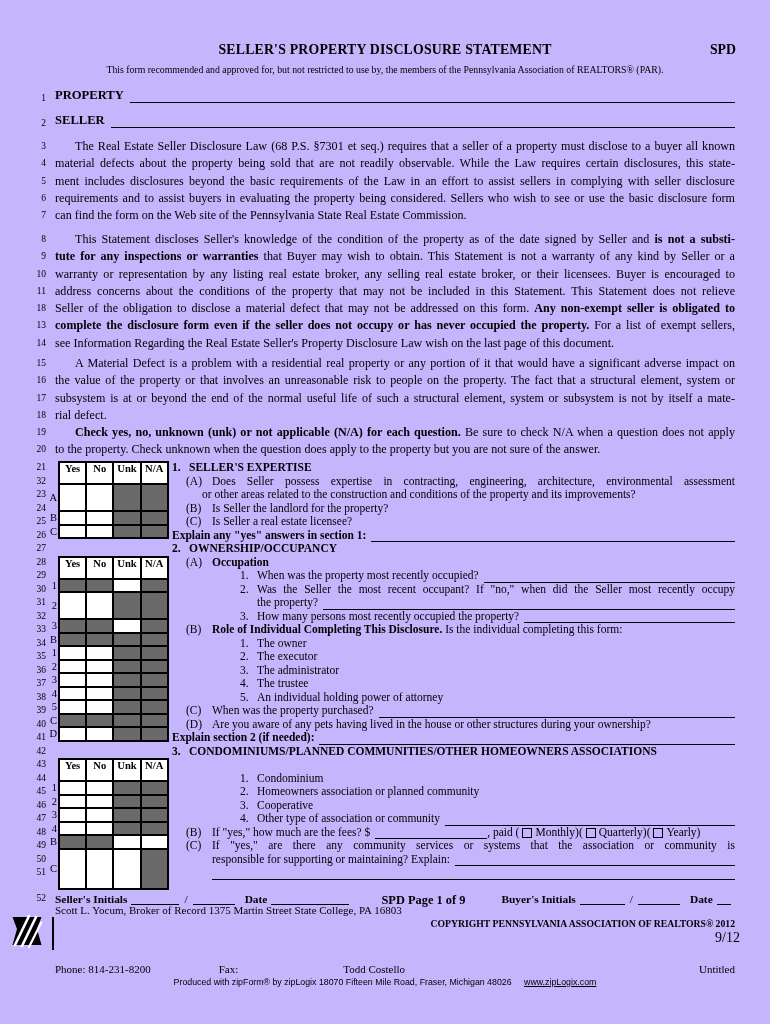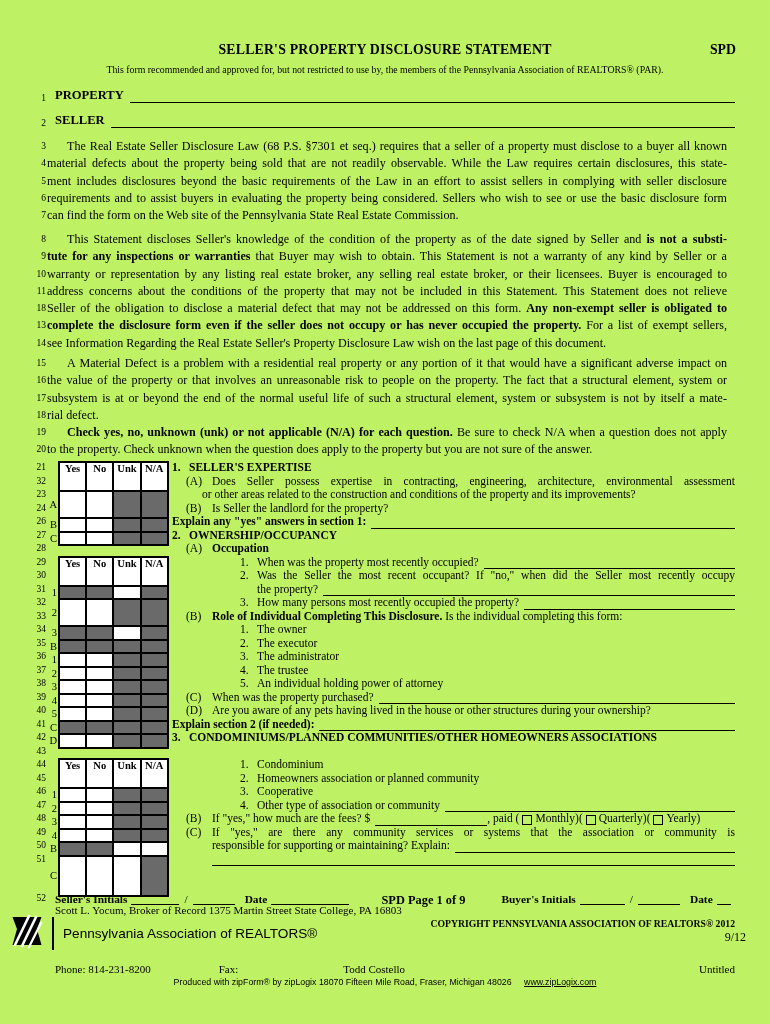--- a/index.html
+++ b/index.html
@@ -1,35 +1,35 @@
 <!DOCTYPE html>
 <html><head>
 <meta charset="utf-8">
 <style>
   * { margin:0; padding:0; box-sizing:border-box; }
   html,body { background:#e8e8e8; }
-  .page { position:relative; width:770px; height:1024px; background:#bef264; margin:0 auto;
+  .page { position:relative; width:770px; height:1024px; background:#c4b5fd; margin:0 auto;
           font-family:"Liberation Serif", serif; color:#000; overflow:hidden; }
   .abs { position:absolute; }
 
   
   .title { top:42px; left:0; width:770px; text-align:center; font-size:13.8px; font-weight:bold; letter-spacing:.2px; }
   .code  { top:42px; right:34px; font-size:13.8px; font-weight:bold; }
   .subtitle { top:64px; left:0; width:770px; text-align:center; font-size:9.8px; }
 
   
   .frow { left:0; right:35px; display:flex; align-items:flex-end; height:16px; }
   .ln { width:46px; text-align:right; font-size:9.5px; flex:0 0 46px; }
   .flabel { font-weight:bold; font-size:12.6px; margin-left:9px; white-space:nowrap; }
   .ffill { flex:1 1 auto; border-bottom:1.2px solid #000; margin-left:6px; height:14px; }
 
   
   .para { left:0; width:770px; }
   .pline { display:flex; height:17.3px; line-height:17.3px; font-size:12.1px; }
-  .pc { margin-left:1px; width:680px; overflow:hidden; height:17.3px; }
+  .pc { margin-left:9px; width:680px; overflow:hidden; height:17.3px; }
   .ind { text-indent:20px; }
   .j { text-align:justify; }
   .j::after { content:""; display:inline-block; width:100%; height:0; }
 
   
   .qarea { top:461px; left:0; width:770px; height:420px; }
   .qline { display:flex; height:13.5px; line-height:13.4px; font-size:11.5px;align-items:flex-end; }
   .qc  { margin-left:126px; width:563px; overflow:hidden; height:13.5px; }
   .qcf { margin-left:126px; width:563px; display:flex; align-items:flex-end; height:13.5px; }
   .tA { display:inline-block; width:26px; flex:0 0 26px; }
@@ -41,21 +41,21 @@
   .pI  { padding-left:68px; }
   .pIc { padding-left:85px; }
   .nw { white-space:nowrap; }
   .fill { flex:1 1 auto; border-bottom:1px solid #000; height:11px; margin-left:5px; min-width:30px; }
   .fill.fixed { flex:0 0 112px; min-width:112px; }
   .cb { display:inline-block; width:10px; height:10px; border:1.3px solid #000; margin:0 3px 1px 3px; flex:0 0 10px; }
 
   
   .tbl { position:absolute; left:58px; border:1.5px solid #000; background:#fff; }
   .trow { display:flex; position:relative; }
-  .hc { width:27.2px; height:29px; border:0.8px solid #000; font-weight:bold; text-align:center;
+  .hc { width:27.2px; height:22px; border:0.8px solid #000; font-weight:bold; text-align:center;
         font-size:10.6px; line-height:12.3px; background:#fff; }
   .cell { width:27.2px; height:13.5px; border:0.8px solid #000; background:#fff; }
   .r2 .cell { height:27px; } .r3 .cell { height:40.5px; }
   [data-fill="g"] { background:#6a6a6a; }
   .rlabel { position:absolute; left:-14px; width:12px; text-align:right; font-size:10.5px; line-height:13.5px; top:0; }
   .r2 .rlabel { top:6.7px; } .r3 .rlabel { top:13.5px; }
 
   
   .f52 { top:893px; left:0; right:35px; display:flex; align-items:flex-start; height:15px; font-size:11.4px; }
   .fb { font-weight:bold; white-space:nowrap; }
@@ -63,21 +63,21 @@
   .w48{width:48px;} .w42{width:42px;} .w78{width:78px;} .w45{width:45px;}
   .slash { margin:0 1px; }
   .pageind { font-weight:bold; font-size:12.4px; margin-left:28px; white-space:nowrap; }
   .mlBI { margin-left:36px; }
   .ulgrow { flex:1 1 auto; }
 
   .logorow { top:914px; left:8px; display:flex; align-items:center; height:38px; }
   .logodiv { width:2px; height:33px; background:#000; margin-left:7px; }
   .orgname { font-family:"Liberation Sans", sans-serif; font-size:13.6px; margin-left:9px; }
   .copyr { top:918px; right:35px; text-align:right; font-weight:bold; font-size:9.7px; }
-  .rev   { top:930px; right:24px; text-align:right; font-size:12px; }
+  .rev   { top:930px; right:30px; text-align:right; font-size:14px; }
   .broker { top:904px; left:55px; font-size:11px; }
   .phonerow { top:963px; left:55px; right:35px; display:flex; font-size:11px; }
   .fax { margin-left:68px; } .agent { margin-left:105px; }
   .sp { flex:1 1 auto; }
   .produced { top:977px; left:0; width:770px; text-align:center; font-family:"Liberation Sans", sans-serif; font-size:8.8px; }
   .link { text-decoration:underline; margin-left:10px; }
 </style>
 </head>
 <body>
 
@@ -189,20 +189,24 @@
         <span class="ln">32</span>
         <span class="qc j pA"><span class="tA">(A)</span><span>Does Seller possess expertise in contracting, engineering, architecture, environmental assessment</span></span>
       </div>
     <div class="qline">
         <span class="ln">23</span>
         <span class="qc pAc2"><span>or other areas related to the construction and conditions of the property and its improvements?</span></span>
       </div>
     <div class="qline">
         <span class="ln">24</span>
         <span class="qc pA"><span class="tA">(B)</span><span>Is Seller the landlord for the property?</span></span>
+      </div>
+    <div class="qline">
+        <span class="ln">25</span>
+        <span class="qc pA"><span class="tA">(C)</span><span>Is Seller a real estate licensee?</span></span>
       </div>
     <div class="qline">
         <span class="ln">26</span>
         <span class="qcf">
           <b class="nw">Explain any "yes" answers in section 1:</b>
           <span class="fill"></span>
         </span>
       </div>
     <div class="qline">
         <span class="ln">27</span>
@@ -530,21 +534,20 @@
   <div class="abs logorow">
     <span>
       <svg width="37" height="36" viewBox="0 0 36 36">
         <path d="M4 4 L33 4 L28.5 16 L33 32 L4 32 L8.5 16 Z" fill="#000"></path>
         <path d="M6 33 L21 2" stroke="#fff" stroke-width="2.6"></path>
         <path d="M13 34 L28 3" stroke="#fff" stroke-width="2.6"></path>
         <path d="M20 35 L33 9" stroke="#fff" stroke-width="2.2"></path>
       </svg>
     </span>
     <span class="logodiv"></span>
-    <span class="orgname">Pennsylvania Association of REALTORS®</span>
   </div>
   <div class="abs copyr">COPYRIGHT PENNSYLVANIA ASSOCIATION OF REALTORS® 2012</div>
   <div class="abs rev">9/12</div>
   <div class="abs broker">Scott L. Yocum, Broker of Record 1375 Martin Street State College, PA 16803</div>
   <div class="abs phonerow">
     <span>Phone: 814-231-8200</span>
     <span class="fax">Fax:</span>
     <span class="agent">Todd Costello</span>
     <span class="sp"></span>
     <span>Untitled</span>

